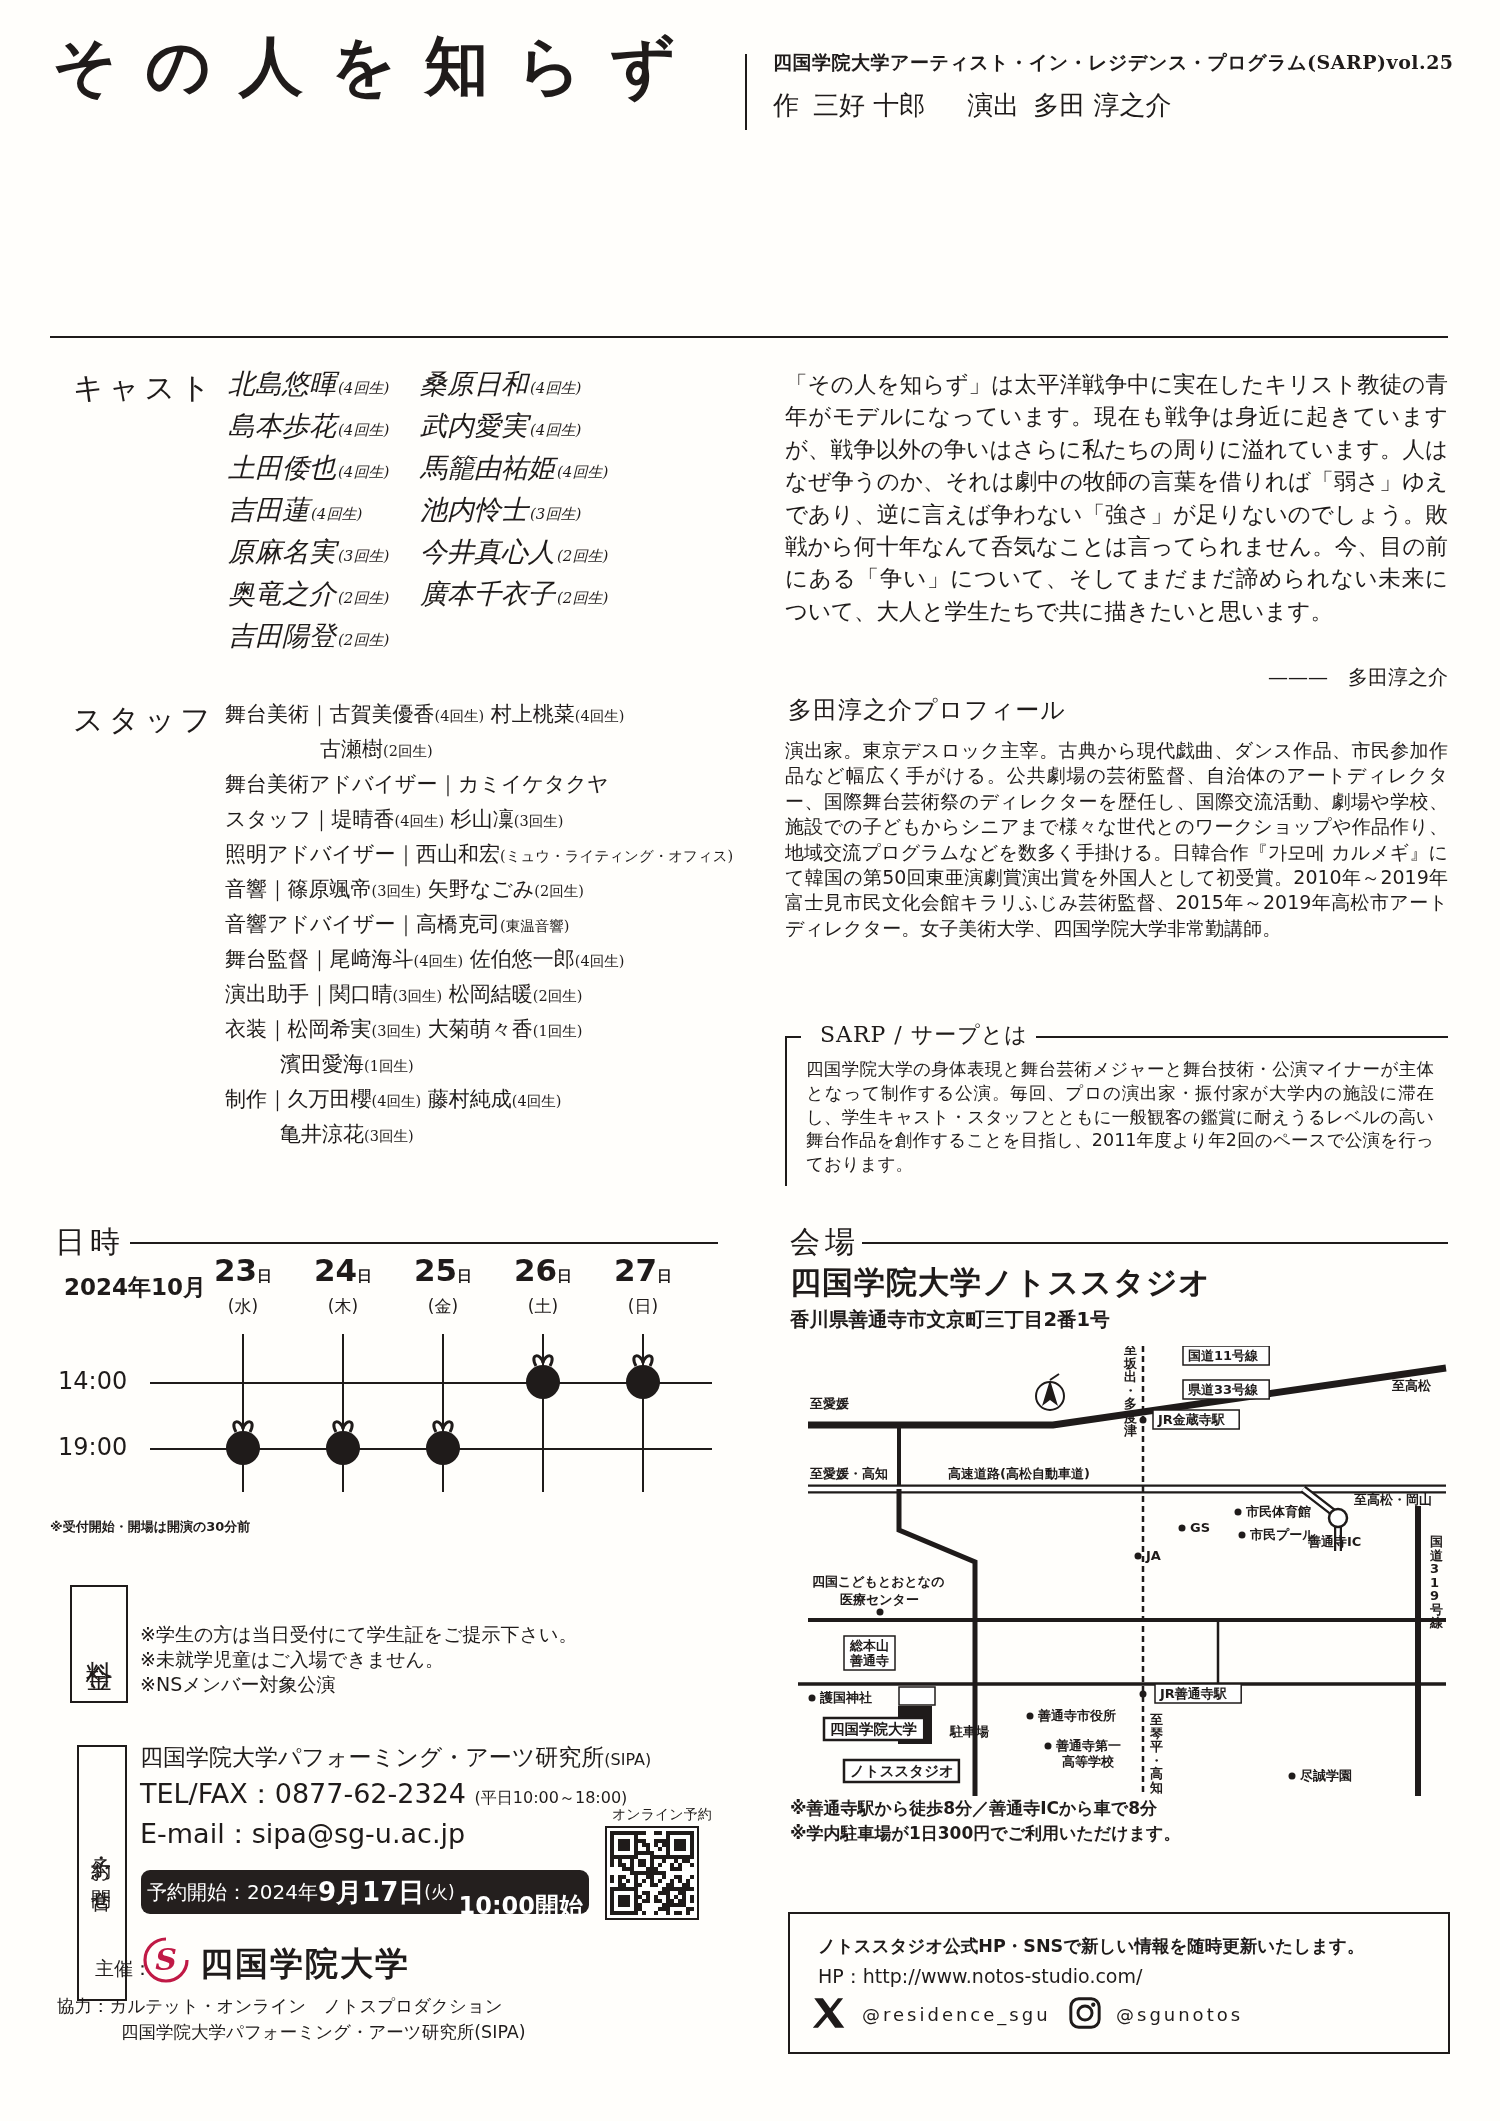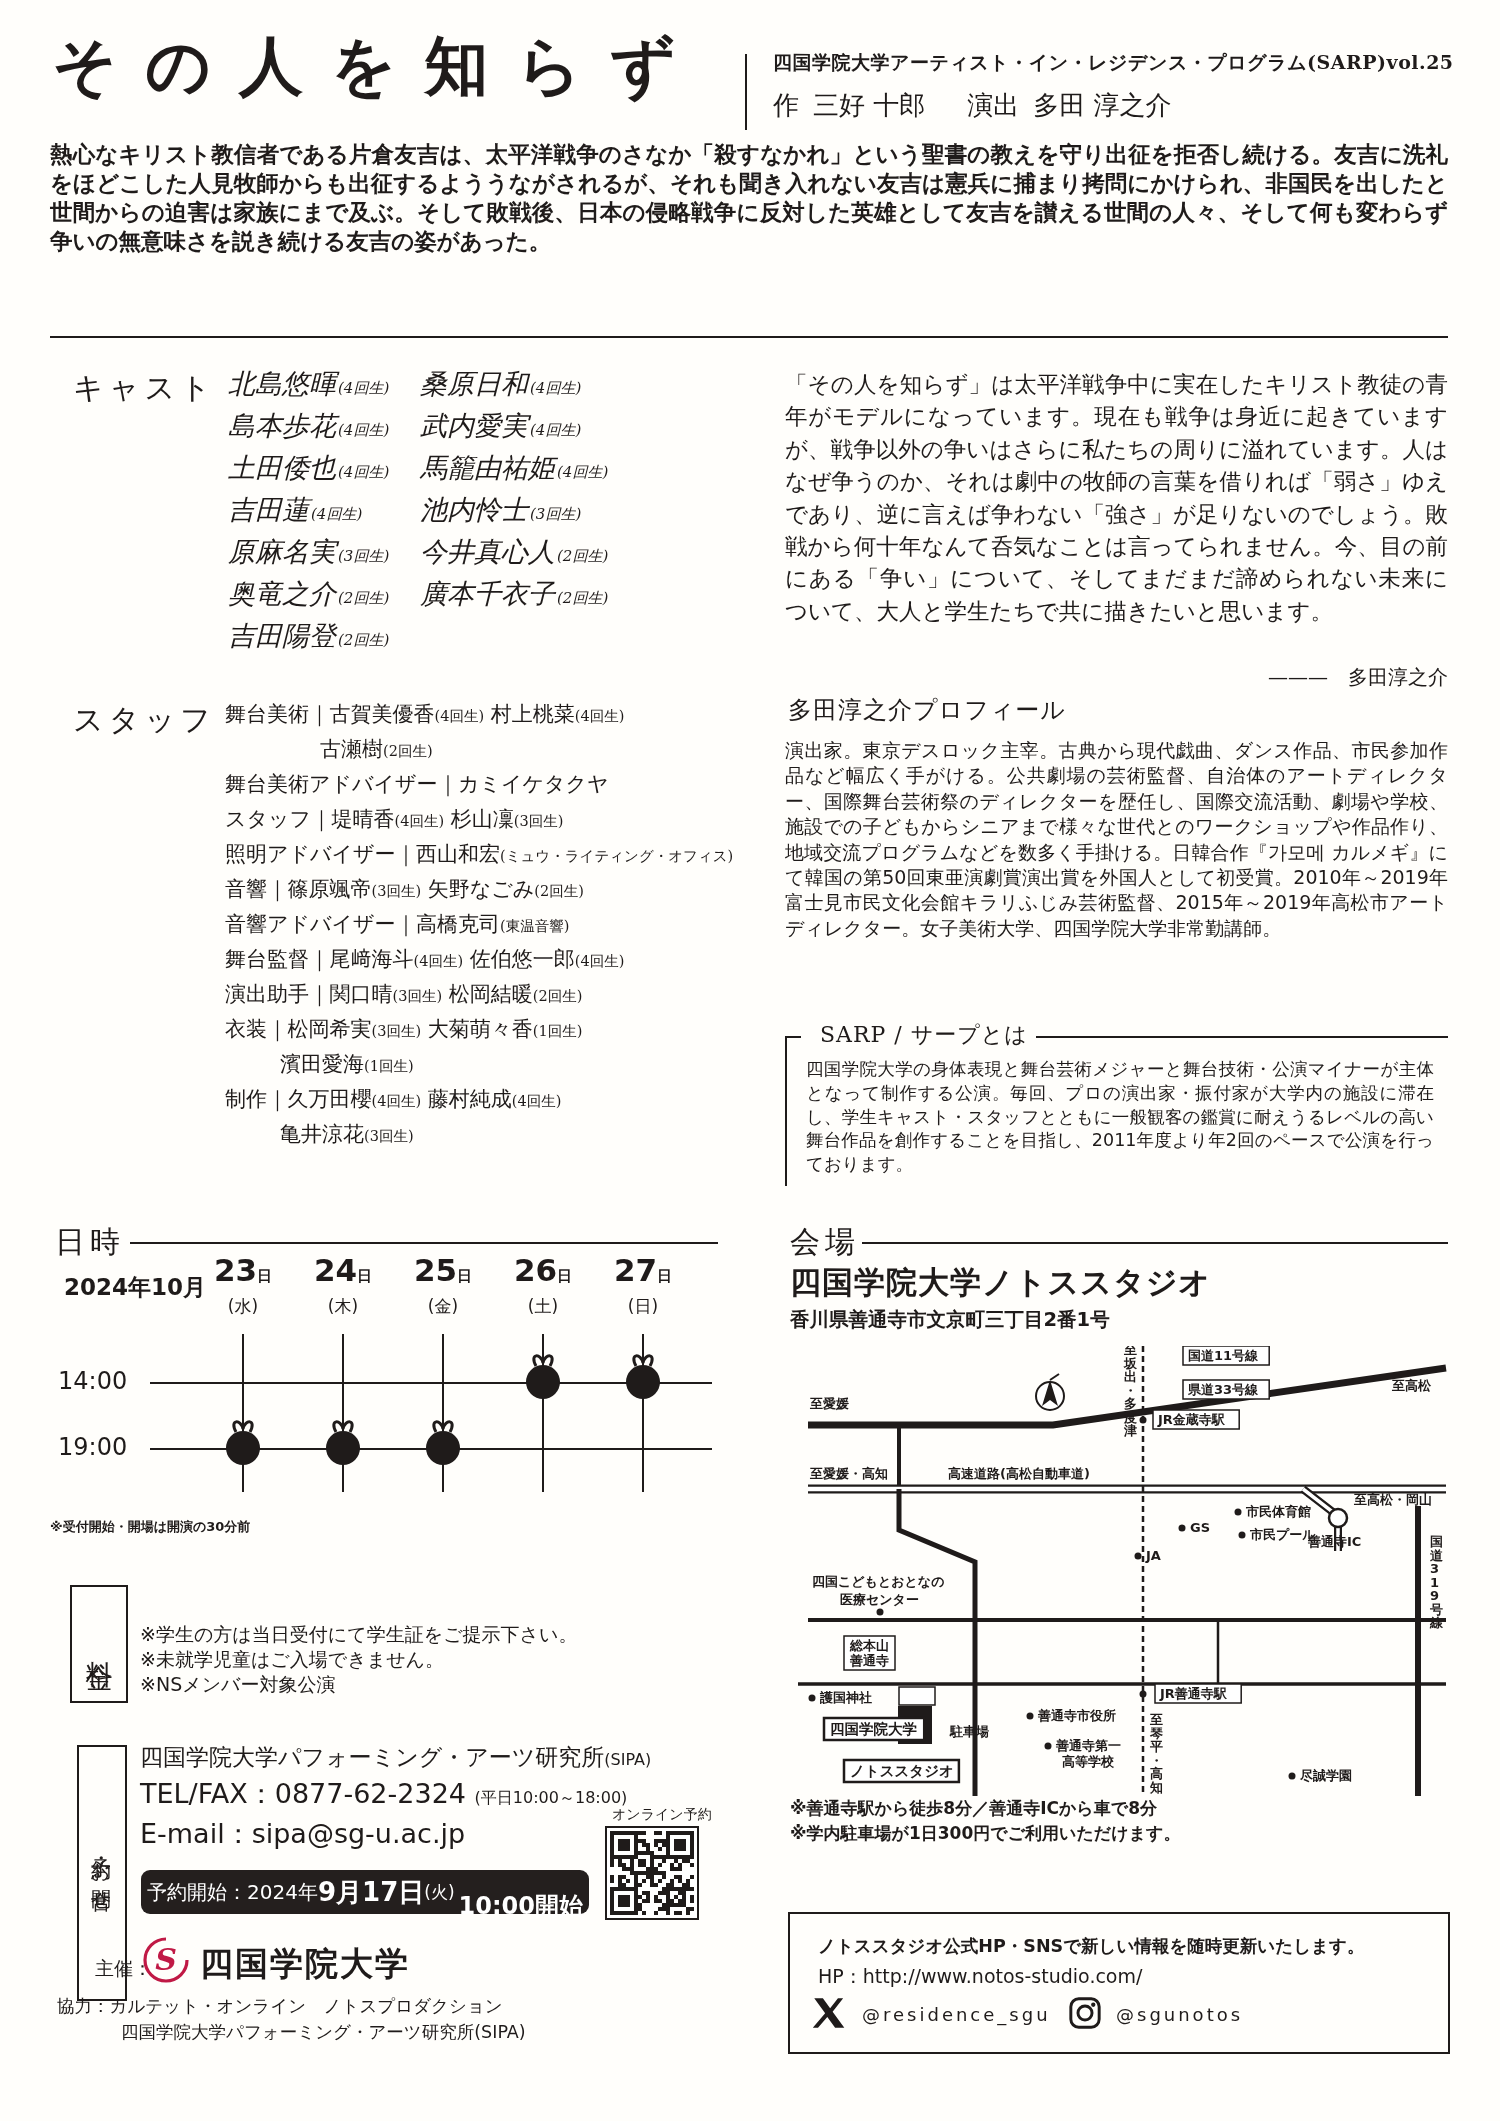--- a/index.html
+++ b/index.html
@@ -123,21 +123,20 @@
 
 <div id="page">
 
   <div class="abs serif" id="main-title">その人を知らず</div>
   <div class="abs" id="hdr-divider"></div>
   <div class="abs serif" id="program-line">四国学院大学アーティスト・イン・レジデンス・プログラム(SARP)vol.25</div>
   <div class="abs serif" id="author-line">
     <span class="lbl">作</span><span>三好 十郎</span><span class="gap"></span><span class="lbl">演出</span><span>多田 淳之介</span>
   </div>
 
-  <div class="abs serif" id="synopsis">熱心なキリスト教信者である片倉友吉は、太平洋戦争のさなか「殺すなかれ」という聖書の教えを守り出征を拒否し続ける。友吉に洗礼をほどこした人見牧師からも出征するよううながされるが、それも聞き入れない友吉は憲兵に捕まり拷問にかけられ、非国民を出したと世間からの迫害は家族にまで及ぶ。そして敗戦後、日本の侵略戦争に反対した英雄として友吉を讃える世間の人々、そして何も変わらず争いの無意味さを説き続ける友吉の姿があった。</div>
   <div class="abs rule" id="rule-top"></div>
 
   <div class="abs serif sec-label" id="cast-label">キャスト</div>
   <div class="abs" id="cast-col1">
       <div class="cast-row"><span class="cname">北島悠暉</span><span class="cnote">(4回生)</span></div>
       <div class="cast-row"><span class="cname">島本歩花</span><span class="cnote">(4回生)</span></div>
       <div class="cast-row"><span class="cname">土田倭也</span><span class="cnote">(4回生)</span></div>
       <div class="cast-row"><span class="cname">吉田蓮</span><span class="cnote">(4回生)</span></div>
       <div class="cast-row"><span class="cname">原麻名実</span><span class="cnote">(3回生)</span></div>
       <div class="cast-row"><span class="cname">奥竜之介</span><span class="cnote">(2回生)</span></div>

